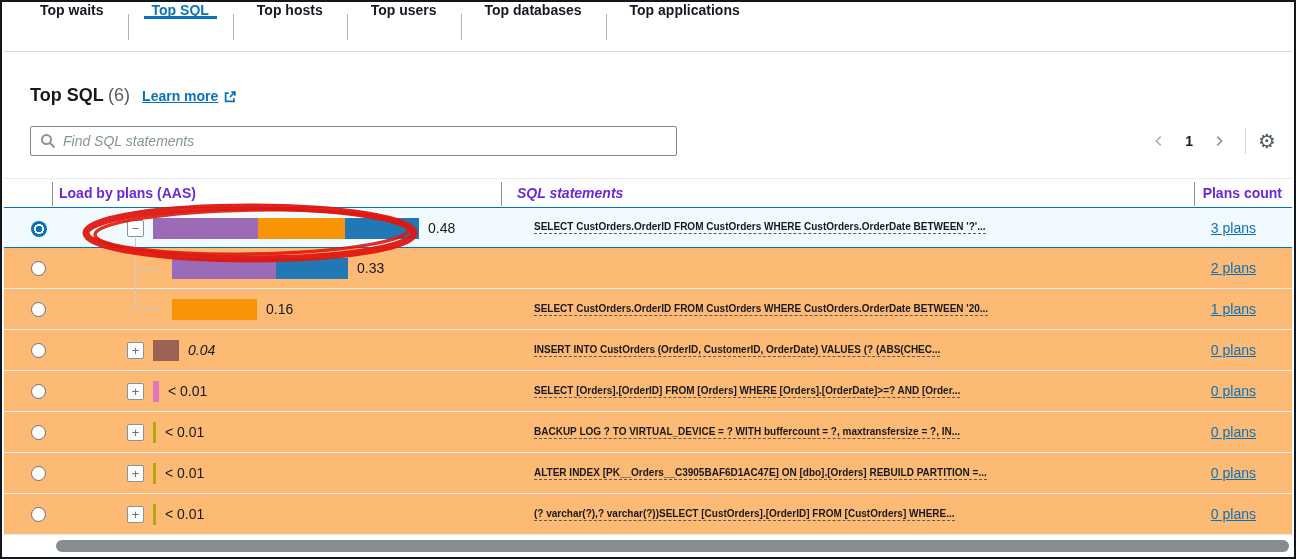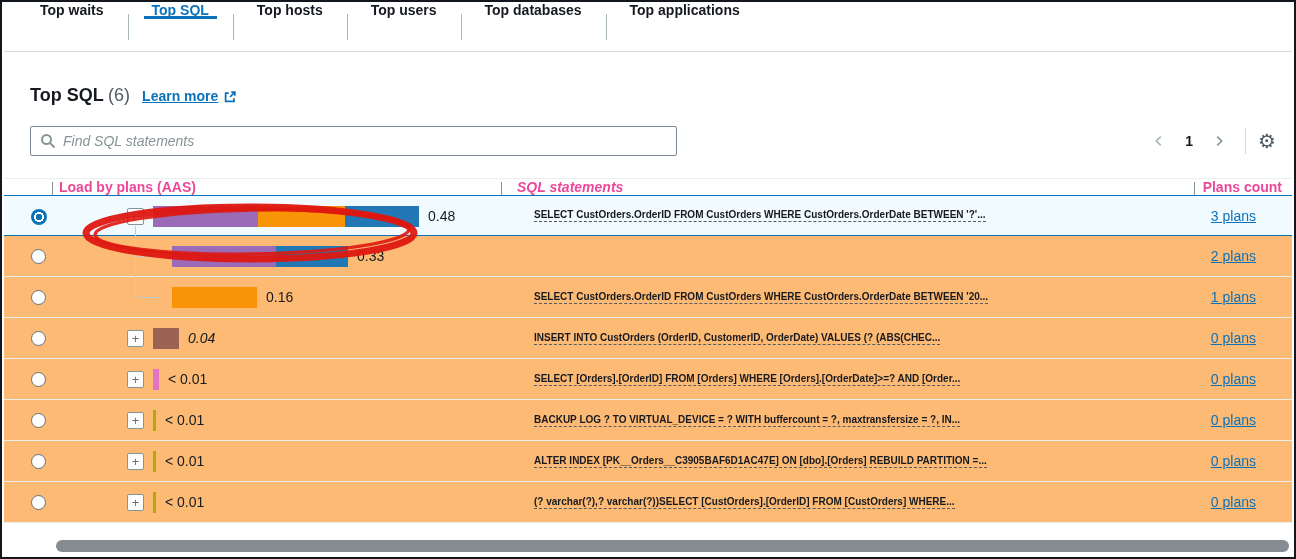--- a/index.html
+++ b/index.html
@@ -36,22 +36,22 @@
   .search-box input::placeholder { color:#879596; font-style:italic; }
   .pager { position:absolute; top:122px; right:18px; height:34px; display:flex;
            align-items:center; gap:4px; }
   .pg-btn { width:28px; height:28px; display:flex; align-items:center; justify-content:center; cursor:pointer; }
   .pg-num { font-size:14px; font-weight:bold; padding:0 8px; }
   .pg-sep { width:1px; height:26px; background:#d5dbdb; margin:0 8px; }
   .gear { font-size:20px; color:#4d5a63; cursor:pointer; line-height:1; }
 
   
   .tbl { position:absolute; top:176px; left:2px; right:2px; }
-  .thead { display:flex; height:18px; border-top:1px solid #eaeded; border-bottom:1px solid #eaeded;
-           align-items:center; font-size:14px; font-weight:bold; color:#ec4899; }
+  .thead { display:flex; height:30px; border-top:1px solid #eaeded; border-bottom:1px solid #eaeded;
+           align-items:center; font-size:14px; font-weight:bold; color:#6d28d9; }
   .th { position:relative; height:100%; display:flex; align-items:center; }
   .th-sel   { width:48px; }
   .th-load  { width:449px; padding-left:7px; }
   .th-sql   { width:693px; padding-left:16px;font-style:italic; }
   .th-plans { flex:1; justify-content:flex-end; padding-right:10px; }
   .th-load::before, .th-sql::before, .th-plans::before {
       content:""; position:absolute; left:0; top:3px; height:24px; width:1px; background:#879596; }
 
   .row { position:relative; display:flex; height:41px; border-bottom:1px solid #eaeded;
          background:#fdba74; }

